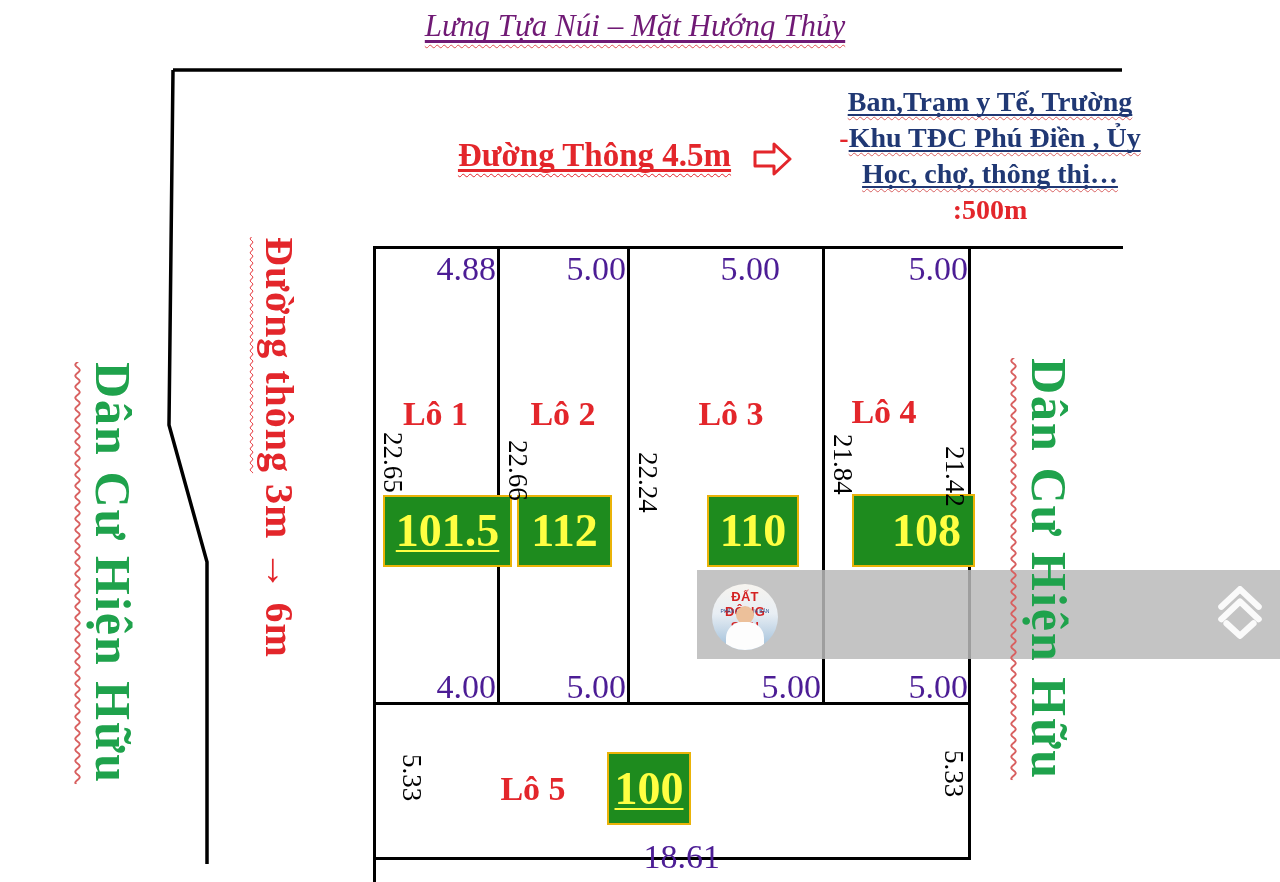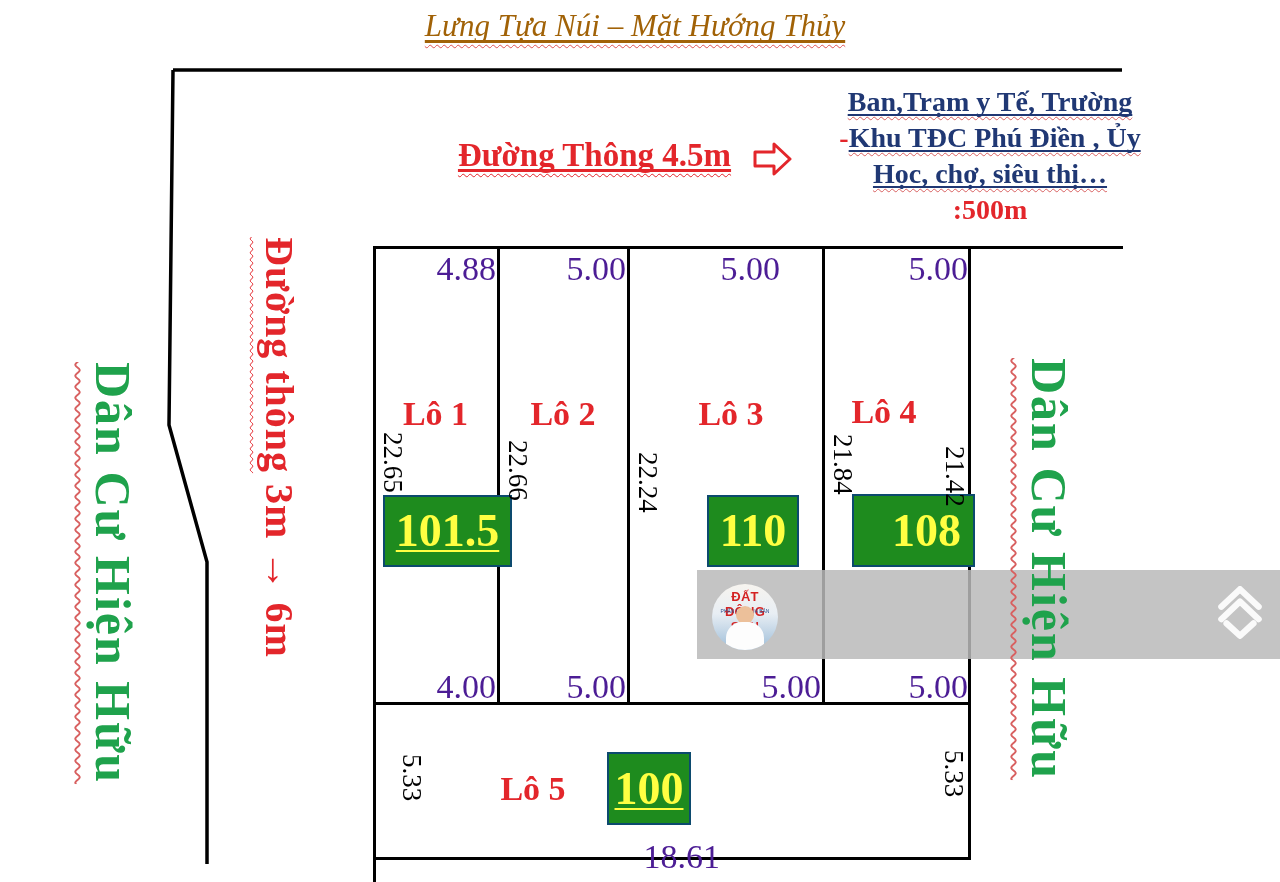--- a/index.html
+++ b/index.html
@@ -15,21 +15,21 @@
   .v5{left:968px;top:248px;width:3px;height:457px;}
   .hl-top{left:373px;top:246px;width:750px;height:3px;}
   .hl-mid{left:373px;top:702px;width:598px;height:3px;}
   .hl-bot{left:373px;top:857px;width:598px;height:3px;}
   .v6{left:373px;top:702px;width:3px;height:180px;}
   .v7{left:968px;top:702px;width:3px;height:158px;}
   
   .dim{position:absolute;font-size:34px;color:#4c1d95;text-align:right;z-index:6;}
   .vtext{position:absolute;writing-mode:vertical-rl;z-index:6;white-space:nowrap;}
   .lotname{position:absolute;font-size:34px;font-weight:bold;color:#e3262b;text-align:center;z-index:6;}
-  .abox{position:absolute;background:#1e8b1e;border:2px solid #0c4a6e;display:flex;align-items:center;justify-content:center;
+  .abox{position:absolute;background:#1e8b1e;border:2px solid #eab308;display:flex;align-items:center;justify-content:center;
         color:#ffff42;font-weight:bold;font-size:46px;z-index:5;line-height:1;}
   .abox .num{text-decoration:underline;text-decoration-thickness:2px;text-underline-offset:4px;text-decoration-skip-ink:none;}
   .abox .plain{text-decoration:none;}
   
   .td1{left:375px;top:250px;width:121px;}
   .td2{left:500px;top:250px;width:126px;}
   .td3{left:630px;top:250px;width:150px;}
   .td4{left:825px;top:250px;width:143px;}
   
   .bd1{left:375px;top:668px;width:121px;}
@@ -53,21 +53,21 @@
   .sd2{left:502px;top:440px;}
   .sd3{left:632px;top:452px;}
   .sd4{left:827px;top:434px;}
   .sd5{left:939px;top:446px;}
   .sd5l{left:396px;top:754px;}
   .sd5r{left:938px;top:750px;}
   
   .lt5{left:478px;top:770px;width:110px;}
   .bd5{left:600px;top:838px;width:120px;}
   
-  .title{left:340px;top:8px;width:590px;text-align:center;font-size:31px;font-style:italic;color:#a16207;z-index:6;}
+  .title{left:340px;top:8px;width:590px;text-align:center;font-size:31px;font-style:italic;color:#701a75;z-index:6;}
   .title .wavy{text-decoration:underline wavy #e05252;text-decoration-thickness:1px;text-underline-offset:8px;text-decoration-skip-ink:none;}
   .title .solid{text-decoration:underline;text-underline-offset:4px;text-decoration-skip-ink:none;}
   .roadtop{left:410px;top:137px;width:340px;text-align:center;font-size:33px;font-weight:bold;color:#e3262b;z-index:6;}
   .roadtop .wavy{text-decoration:underline wavy #e3262b;text-decoration-thickness:1px;text-underline-offset:7px;text-decoration-skip-ink:none;}
   .roadtop .solid{text-decoration:underline;text-underline-offset:3px;text-decoration-skip-ink:none;margin-left:29px;}
   .amen{left:818px;top:84px;width:344px;text-align:center;font-size:28px;font-weight:bold;color:#203874;line-height:36px;z-index:6;}
   .amen .red{color:#e3262b;}
   .amen .wavy{text-decoration:underline wavy #d86060;text-decoration-thickness:1px;text-underline-offset:5px;text-decoration-skip-ink:none;}
   .amen .solid{text-decoration:underline;text-underline-offset:3px;text-decoration-skip-ink:none;}
   
@@ -121,21 +121,21 @@
   <div class="abs roadtop">
     <span class="wavy"><span class="solid">Đường Thông 4.5m</span></span>
   </div>
   <svg class="abs" style="left:753px;top:141px;z-index:6;" width="40" height="36" viewBox="0 0 40 36">
     <polygon points="2,11 21,11 21,3 37,18 21,33 21,25 2,25" fill="#fff" stroke="#e3262b" stroke-width="3" stroke-linejoin="round"></polygon>
   </svg>
 
   <div class="abs amen">
     <div><span class="wavy"><span class="solid">Ban,Trạm y Tế, Trường</span></span></div>
     <div><span class="red">-</span><span class="wavy"><span class="solid">Khu TĐC Phú Điền , Ủy</span></span></div>
-    <div><span class="wavy"><span class="solid">Học, chợ, siêu thị…</span></span></div>
+    <div><span class="wavy"><span class="solid">Học, chợ, thông thị…</span></span></div>
     <div class="red">:500m</div>
   </div>
 
   <div class="vtext greentext gl">Dân Cư Hiện Hữu</div>
   <div class="vtext greentext gr">Dân Cư Hiện Hữu</div>
   <div class="vtext redroad">
     <span class="wavy">Đường thông</span><span> 3m → 6m</span>
   </div>
 
   <div class="dim td1">4.88</div>
@@ -149,20 +149,23 @@
   <div class="lotname lt4">Lô 4</div>
 
   <div class="vtext sd sd1">22.65</div>
   <div class="vtext sd sd2">22.66</div>
   <div class="vtext sd sd3">22.24</div>
   <div class="vtext sd sd4">21.84</div>
   <div class="vtext sd sd5">21.42</div>
 
   <div class="abox ab1">
       <span class="num">101.5</span>
+    </div>
+  <div class="abox ab2">
+      <span class="plain">112</span>
     </div>
   <div class="abox ab3">
       <span class="plain">110</span>
     </div>
   <div class="abox ab4">
       <span class="plain">108</span>
     </div>
 
   <div class="dim bd1">4.00</div>
   <div class="dim bd2">5.00</div>

